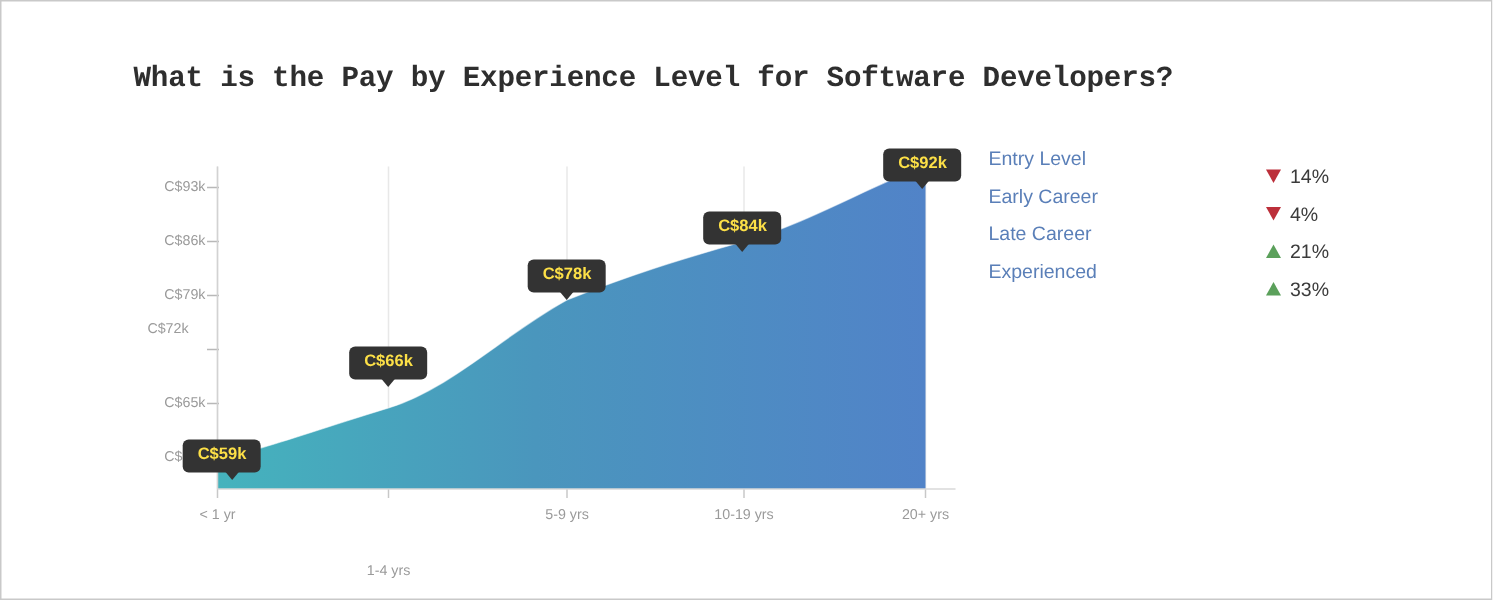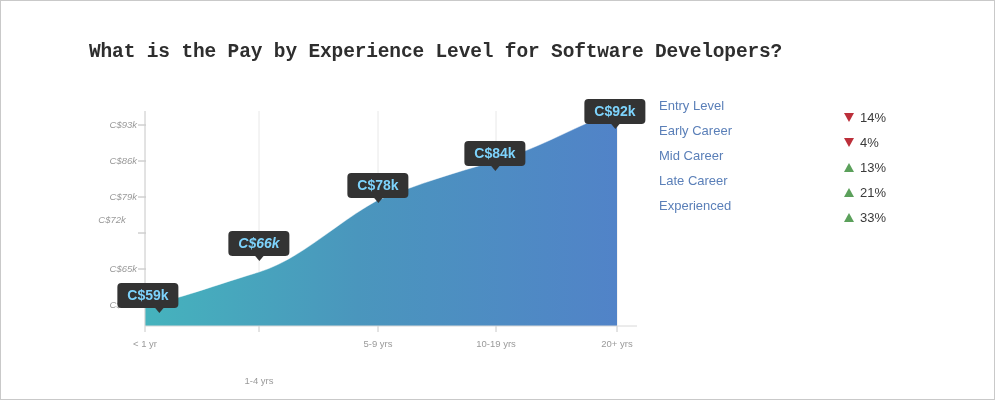--- a/index.html
+++ b/index.html
@@ -56,21 +56,20 @@
     font-size: 9.5px;
     color: #9a9a9a;
     white-space: nowrap;
   }
   #y-axis-labels {
     position: absolute;
     left: 86px;
     top: 0;
     width: 50px;
     height: 400px;
-    font-style: italic;
   }
 
   
   #x-axis-labels {
     position: absolute;
     left: 0;
     top: 0;
     width: 995px;
     height: 400px;
   }
@@ -81,22 +80,22 @@
     font-size: 9.5px;
     color: #9a9a9a;
     white-space: nowrap;
   }
 
   
   .tooltip {
     position: absolute;
     transform: translateX(-50%);
     background: #333333;
-    color: #7dd3fc;
-    font-size: 14px;
+    color: #fde047;
+    font-size: 11px;
     font-weight: bold;
     padding: 5px 10px 6px 10px;
     border-radius: 4px;
     white-space: nowrap;
     line-height: 1;
   }
   .tooltip::after {
     content: "";
     position: absolute;
     left: 50%;
@@ -235,22 +234,22 @@
     </div>
 
     <div id="x-axis-labels">
       <div class="xtick" style="left:144px;">&lt; 1 yr</div>
       <div class="xtick" style="left:258px;margin-top:37px;">1-4 yrs</div>
       <div class="xtick" style="left:377px;">5-9 yrs</div>
       <div class="xtick" style="left:495px;">10-19 yrs</div>
       <div class="xtick" style="left:616px;">20+ yrs</div>
     </div>
 
-    <div class="tooltip left-anchor" style="left:147px; top:282px;">C$59k</div>
-    <div class="tooltip" style="left:258px; top:230px;font-style:italic;">C$66k</div>
+    <div class="tooltip left-anchor" style="left:147px; top:292px;">C$59k</div>
+    <div class="tooltip" style="left:258px; top:230px;">C$66k</div>
     <div class="tooltip" style="left:377px; top:172px;">C$78k</div>
     <div class="tooltip" style="left:494px; top:140px;">C$84k</div>
     <div class="tooltip" style="left:614px; top:98px;">C$92k</div>
   </div>
 
   <div id="legend">
 
     <div class="legend-row">
       <span class="legend-label">Entry Level</span>
       <span class="legend-value-wrap">
@@ -260,27 +259,20 @@
     </div>
 
     <div class="legend-row">
       <span class="legend-label">Early Career</span>
       <span class="legend-value-wrap">
         <span class="legend-arrow down"></span>
         <span class="legend-pct">4%</span>
       </span>
     </div>
 
-    <div class="legend-row">
-      <span class="legend-label">Mid Career</span>
-      <span class="legend-value-wrap">
-        <span class="legend-arrow up"></span>
-        <span class="legend-pct">13%</span>
-      </span>
-    </div>
 
     <div class="legend-row">
       <span class="legend-label">Late Career</span>
       <span class="legend-value-wrap">
         <span class="legend-arrow up"></span>
         <span class="legend-pct">21%</span>
       </span>
     </div>
 
     <div class="legend-row">

